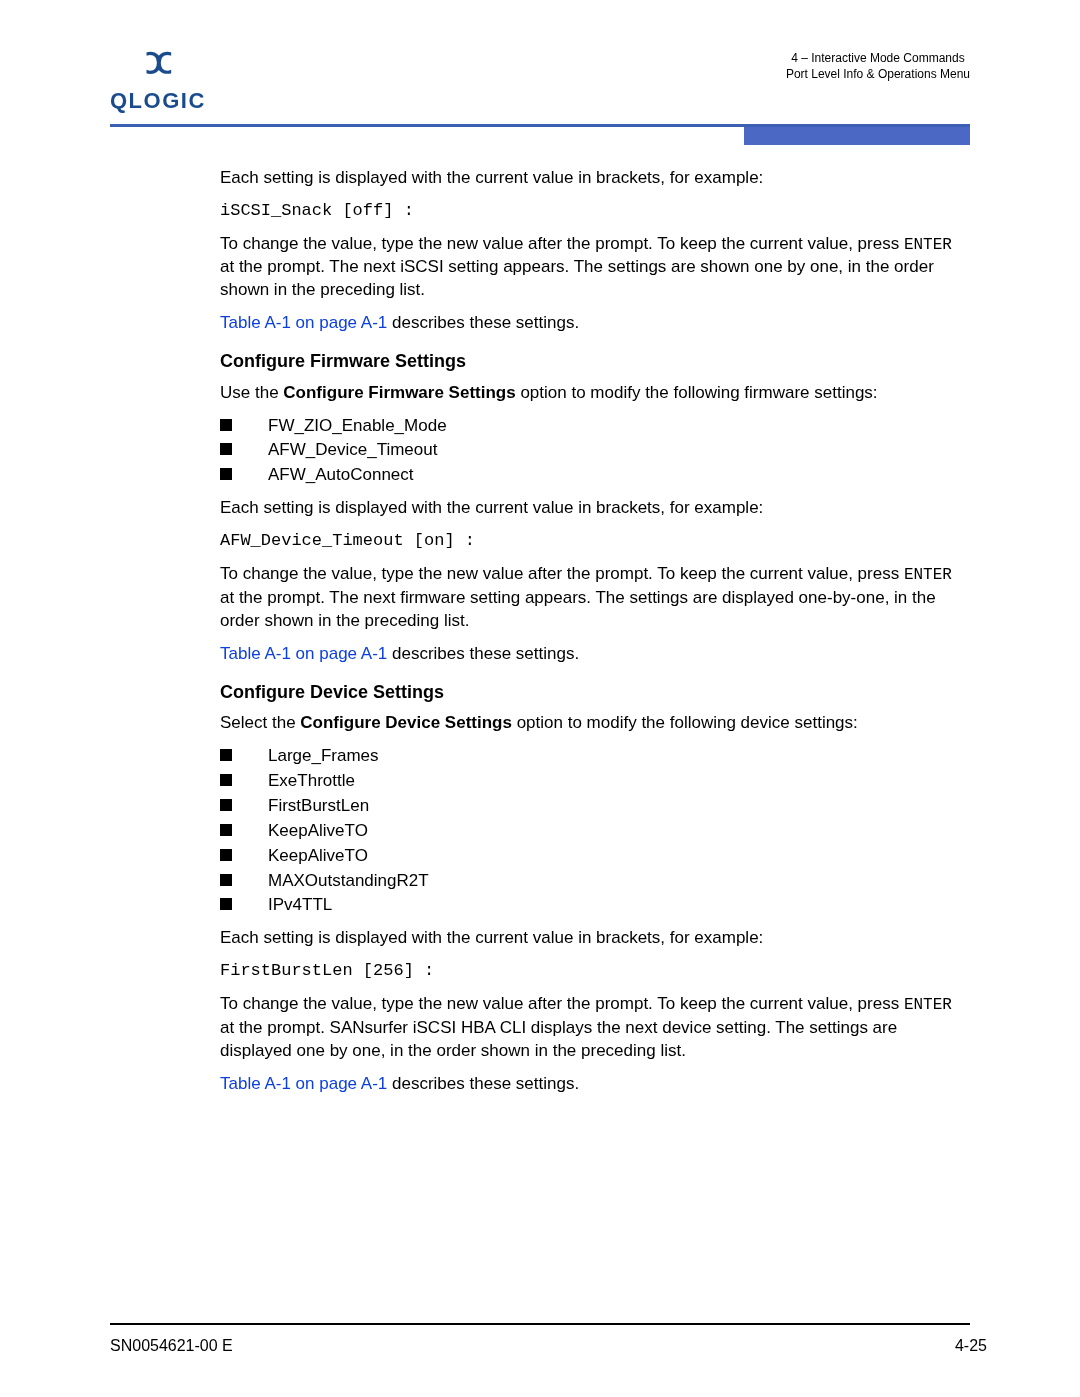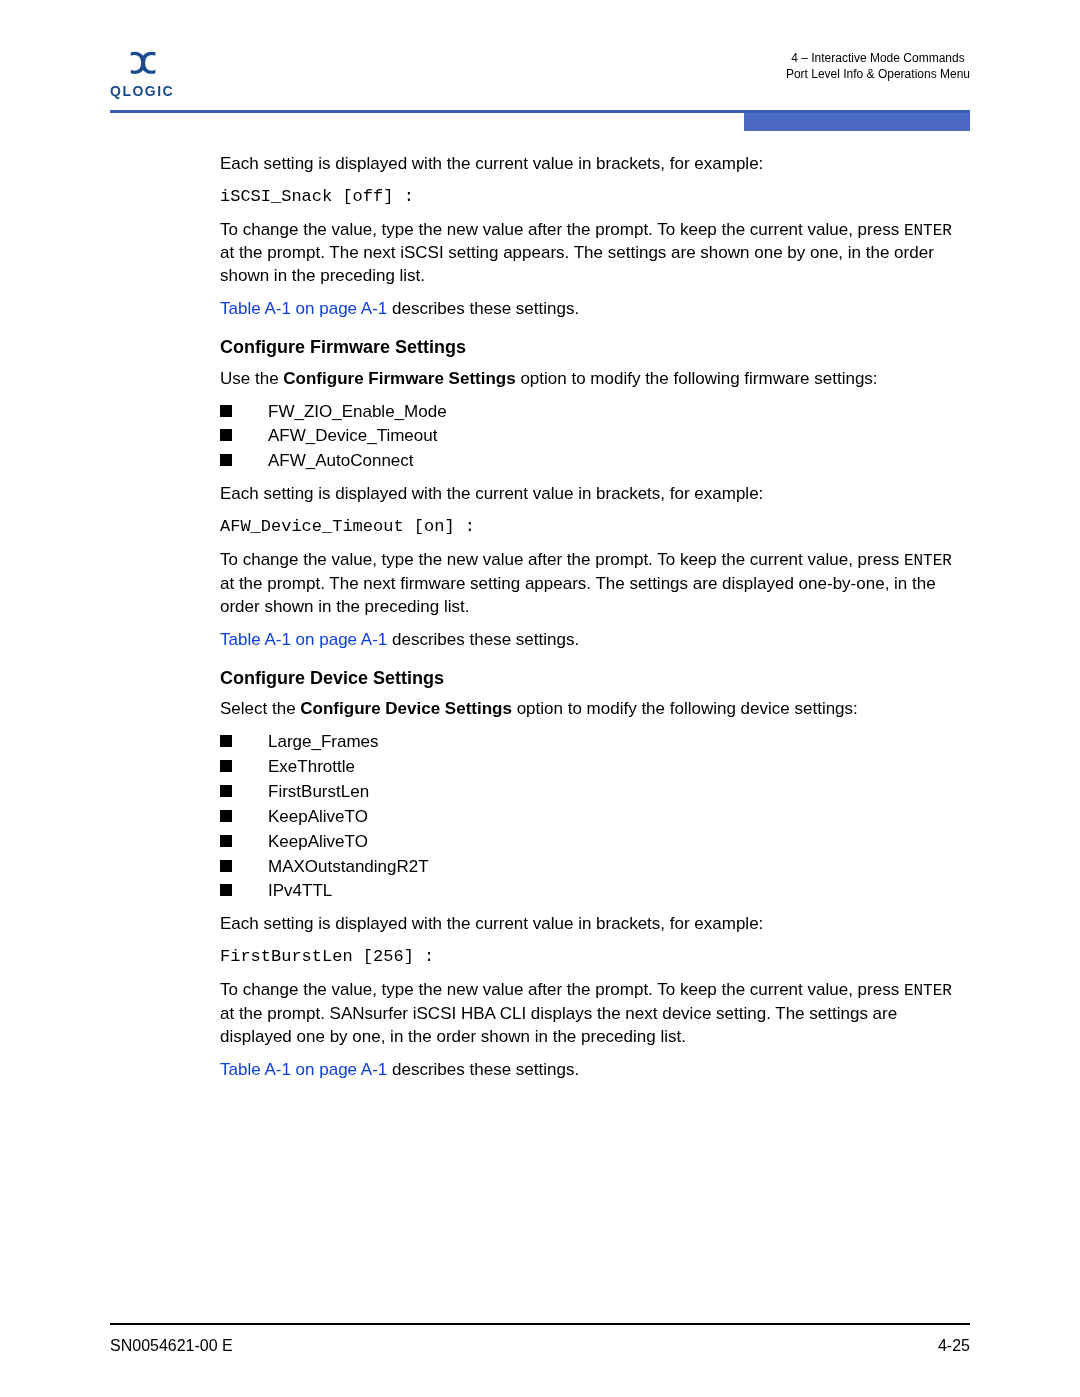--- a/index.html
+++ b/index.html
@@ -32,23 +32,23 @@
     align-items: center;
     color: #1a4b8c;
     font-weight: bold;
     line-height: 1;
   }
   .logo-icon {
     font-size: 28px;
     letter-spacing: -2px;
   }
   .logo-text {
-    font-size: 14px;
+    font-size: 22px;
     letter-spacing: 1.5px;
-    margin-top: 6px;
+    margin-top: 12px;
   }
   .header-text {
     text-align: center;
     font-size: 12px;
     line-height: 1.35;
   }
   .header-rule {
     border: none;
     border-top: 3px solid #3a5fb3;
     margin: 0 0 0 0;
@@ -113,21 +113,21 @@
     border-top: 2px solid #000;
     margin: 0;
     position: absolute;
     left: 110px;
     right: 110px;
     bottom: 72px;
   }
   .footer {
     position: absolute;
     left: 110px;
-    right: 110px;
+    right: 93px;
     bottom: 42px;
     display: flex;
     justify-content: space-between;
     font-size: 16px;
   }
   .bold { font-weight: bold; }
 </style>
 </head>
 <body>
 

